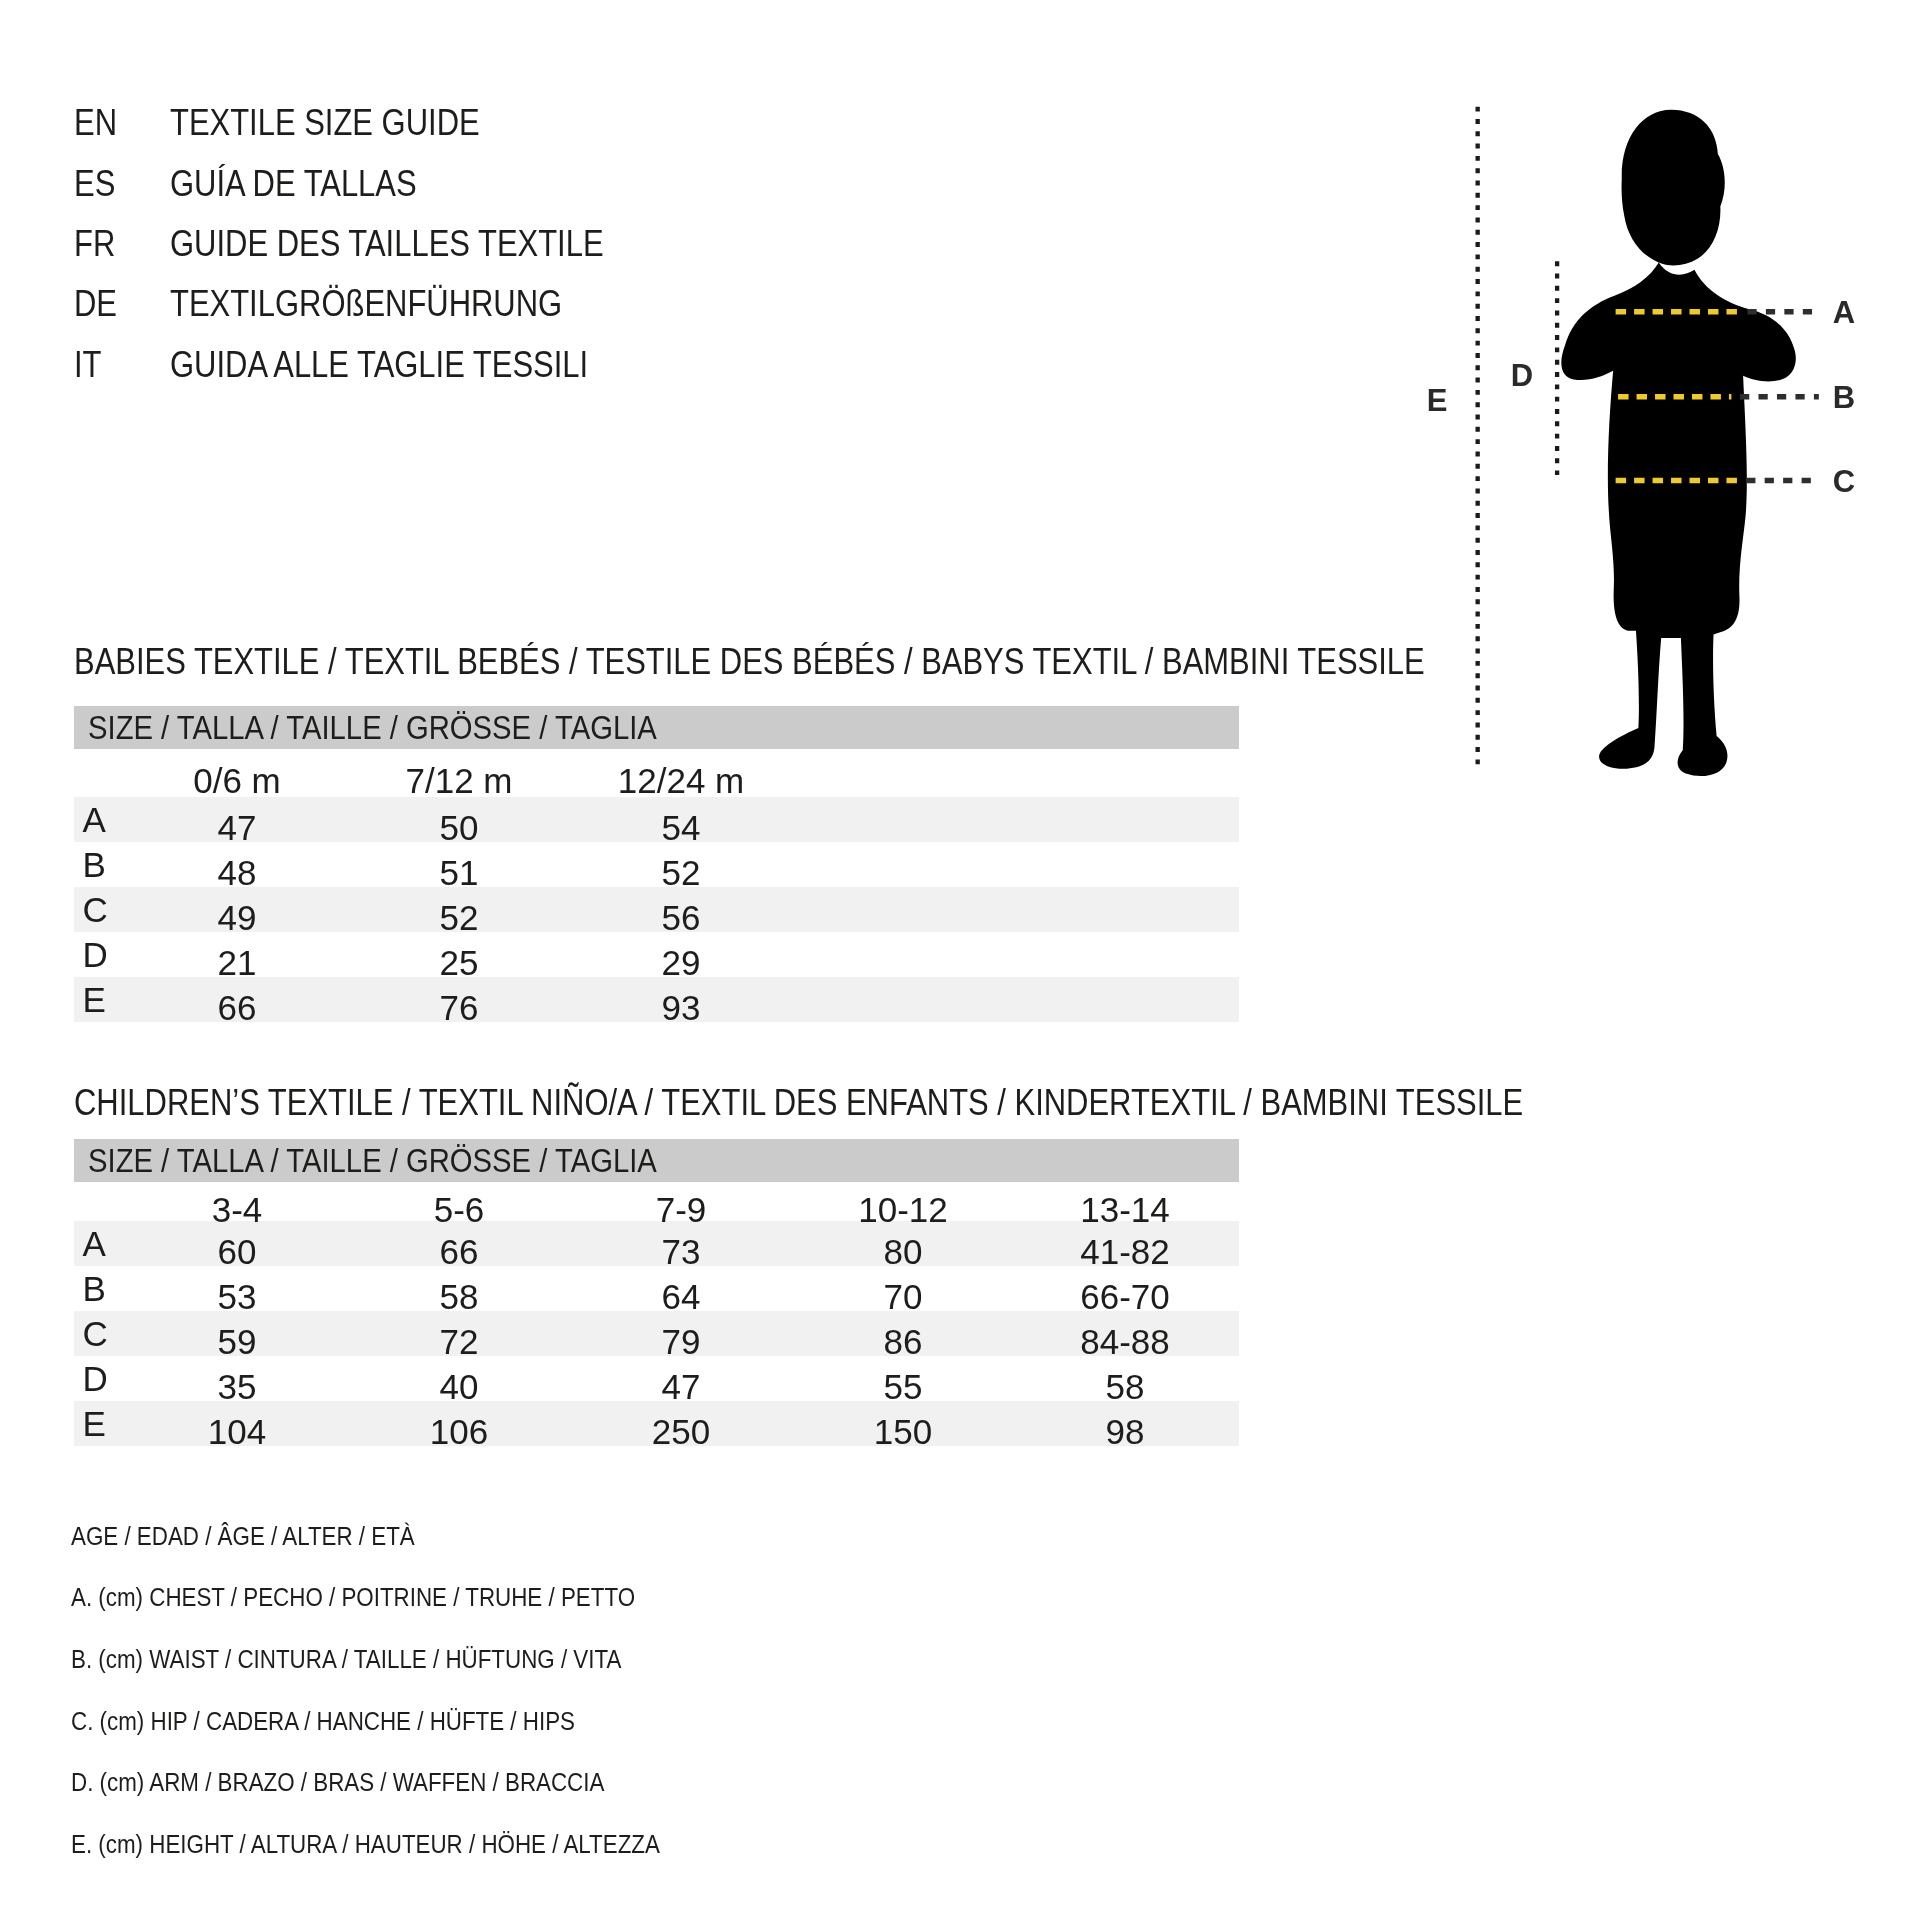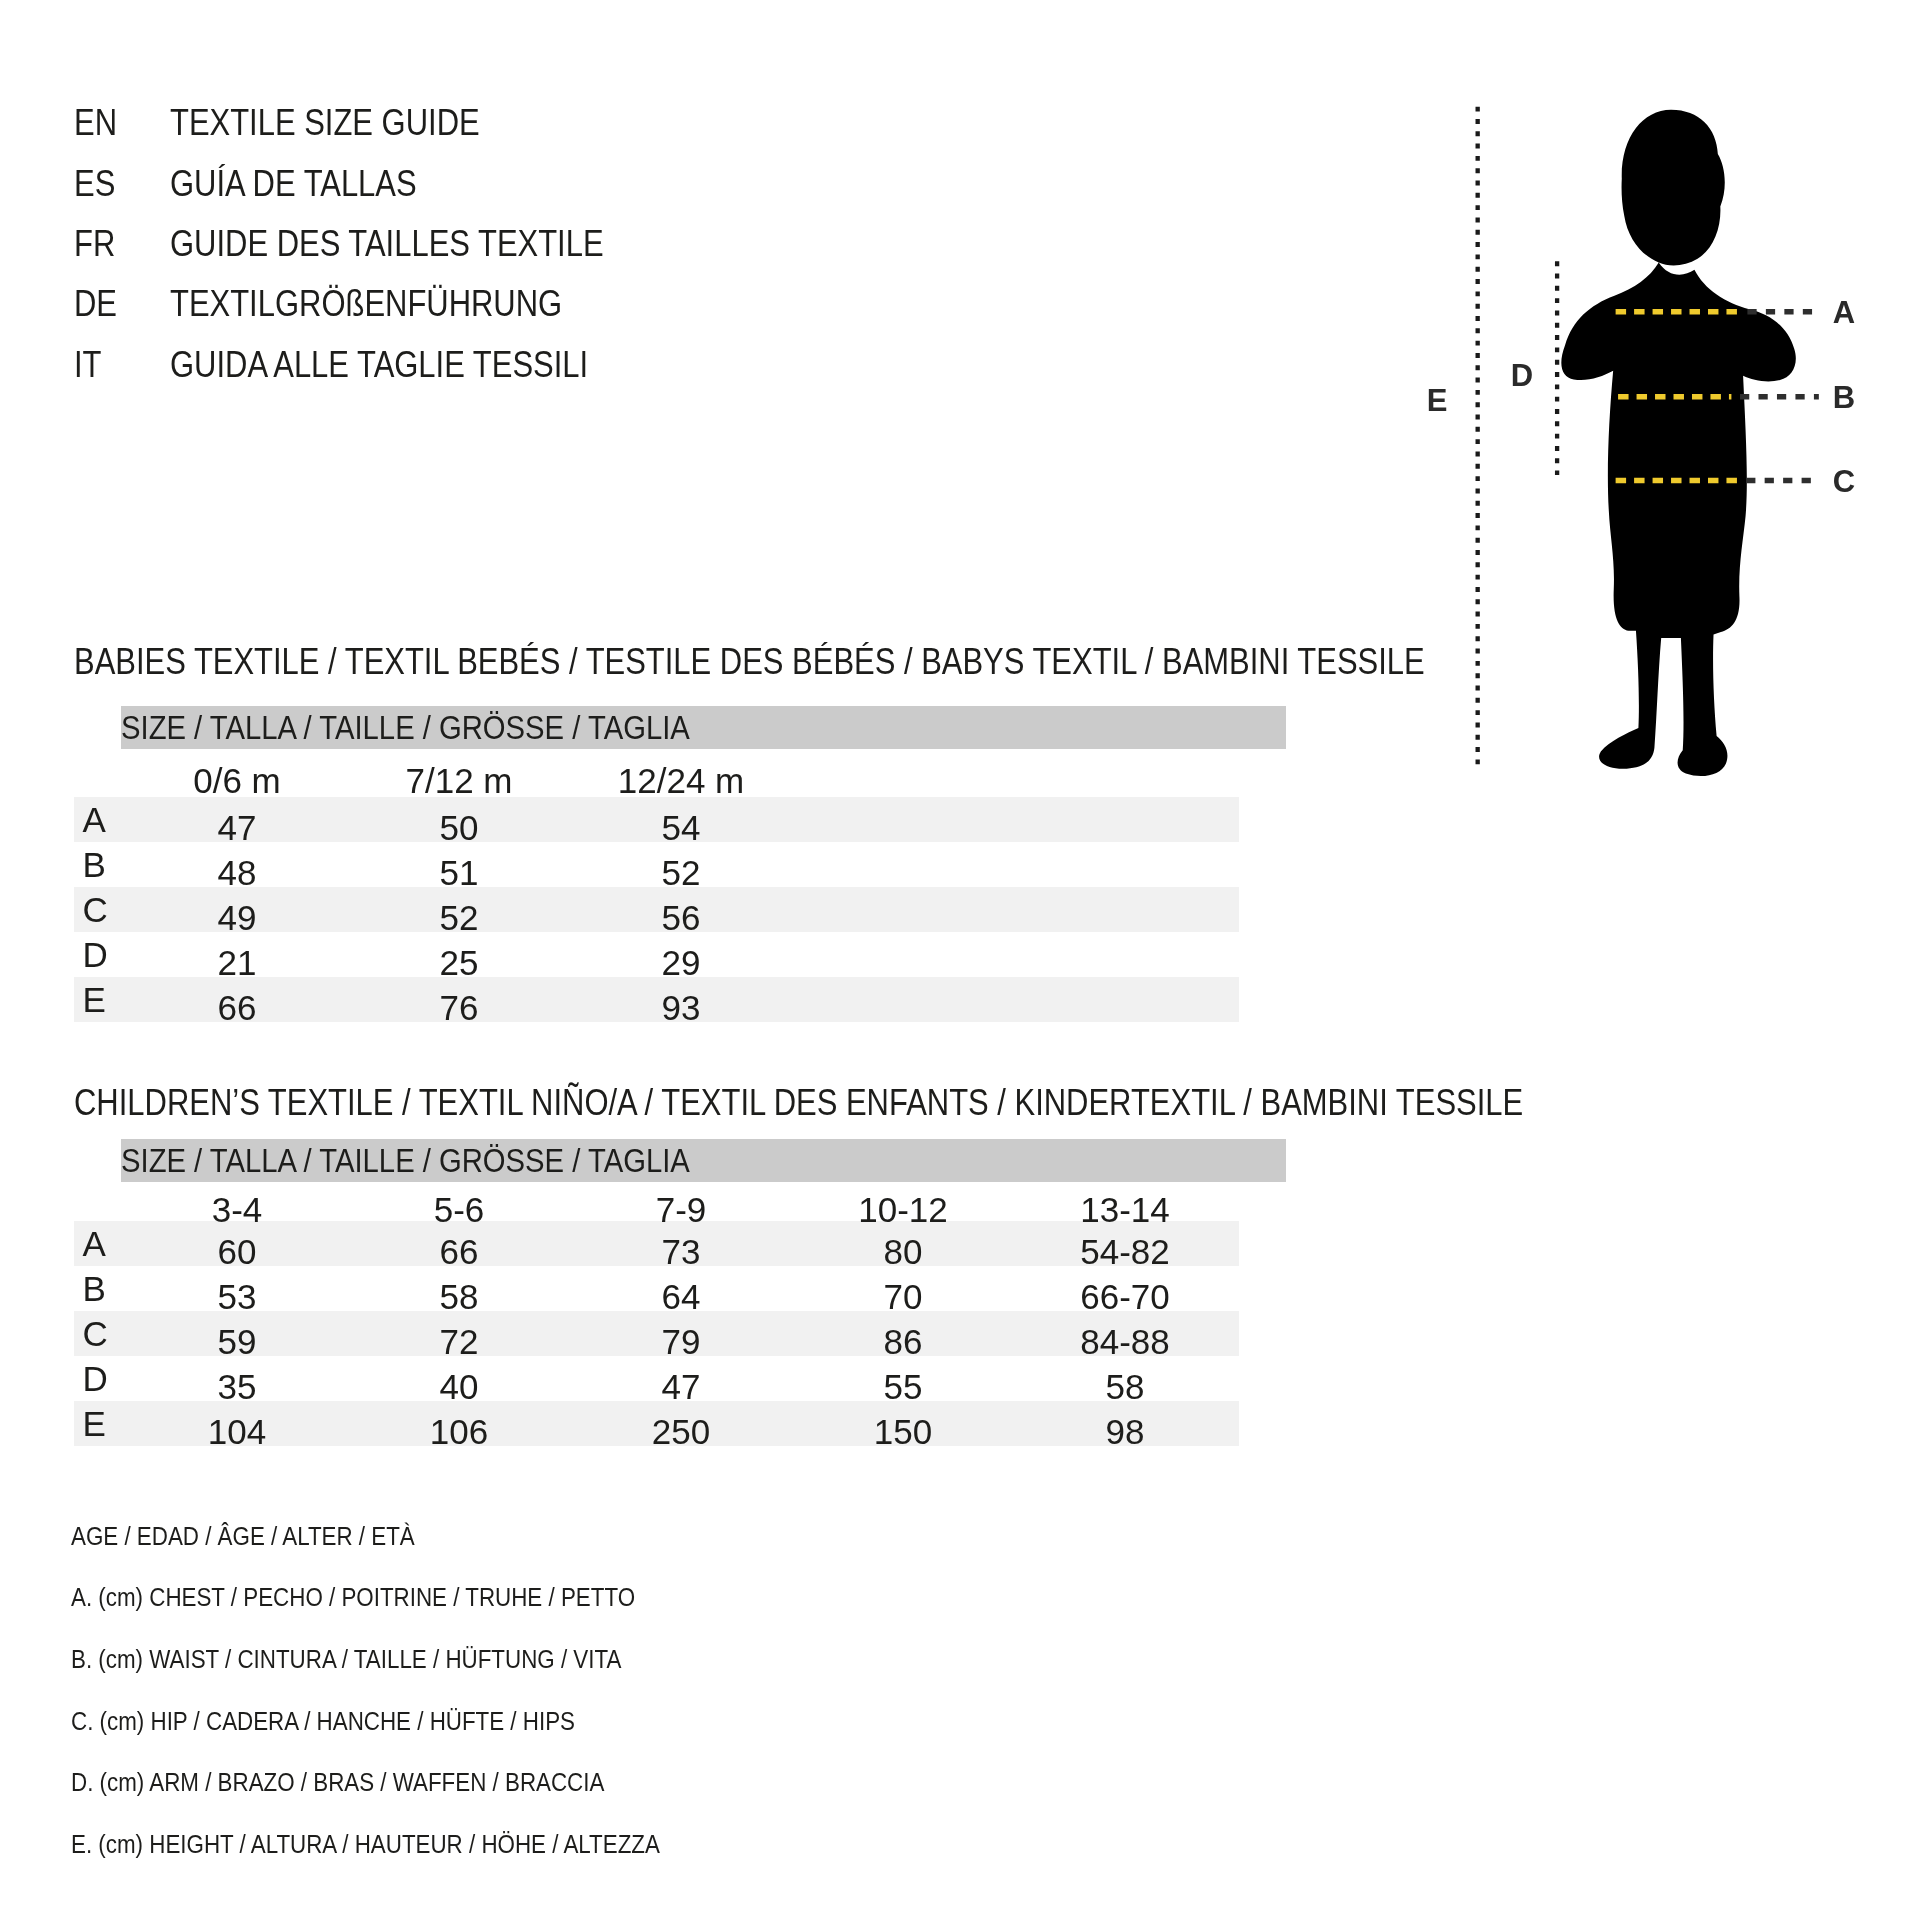--- a/index.html
+++ b/index.html
@@ -15,21 +15,21 @@
   
   .lang-row{position:absolute;left:74px;height:42px;display:flex;align-items:center;font-size:36px;}
   .lang-code{position:absolute;left:0;}
   .lang-title{position:absolute;left:96px;}
 
   
   .section-title{position:absolute;left:74px;height:42px;display:flex;font-size:36px;}
 
   
   .size-band{position:absolute;left:74px;width:1165px;height:43px;background:#cbcbcb;
-             display:flex;align-items:center;font-size:34px;padding-left:0;box-sizing:border-box;margin-left:47px;}
+             display:flex;align-items:center;font-size:34px;padding-left:14px;box-sizing:border-box;}
   .trow{display:flex;align-items:center;width:1165px;height:45px;font-size:35px;}
   .trow.shade{background:#f1f1f1;}
   .trow .rlabel{width:52px;padding-left:8.6px;box-sizing:border-box;}
   .trow .cell{width:222px;text-align:center;margin-top:16px;}
   .colhead{height:48px;}
 
   
   .legend-row{position:absolute;left:71px;height:42px;display:flex;align-items:flex-start;font-size:26px;}
 
   
@@ -167,21 +167,21 @@
       <span class="cell">7-9</span>
       <span class="cell">10-12</span>
       <span class="cell">13-14</span>
     </div>
     <div class="trow shade">
       <span class="rlabel">A</span>
       <span class="cell">60</span>
       <span class="cell">66</span>
       <span class="cell">73</span>
       <span class="cell">80</span>
-      <span class="cell">54-82</span>
+      <span class="cell">41-82</span>
     </div>
     <div class="trow">
       <span class="rlabel">B</span>
       <span class="cell">53</span>
       <span class="cell">58</span>
       <span class="cell">64</span>
       <span class="cell">70</span>
       <span class="cell">66-70</span>
     </div>
     <div class="trow shade">

